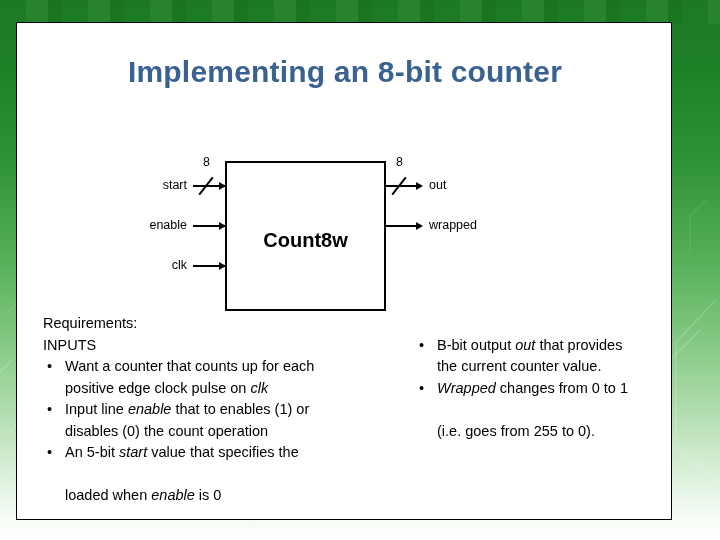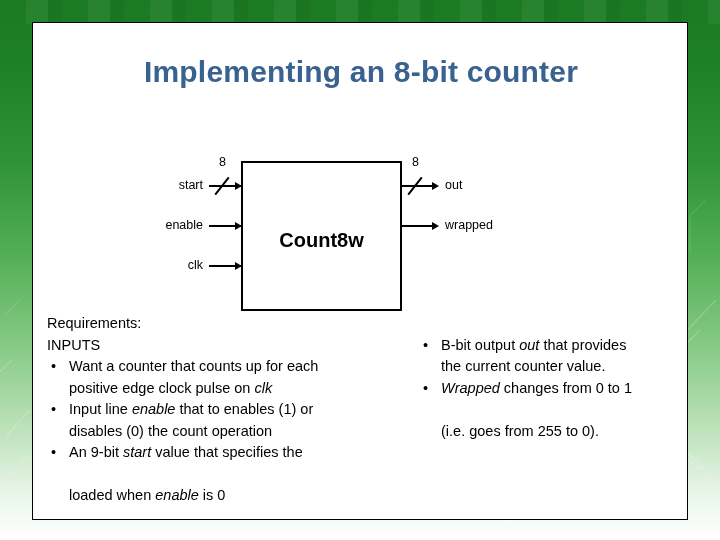--- a/index.html
+++ b/index.html
@@ -40,21 +40,21 @@
       rgba(255,255,255,0.00) 26px,
       rgba(255,255,255,0.055) 26px,
       rgba(255,255,255,0.055) 48px,
       rgba(0,0,0,0.05) 48px,
       rgba(0,0,0,0.05) 62px
     );
     pointer-events: none;
   }
   .card {
     position: absolute;
-    left: 32px;
+    left: 16px;
     top: 22px;
     width: 656px;
     height: 498px;
     background: #ffffff;
     border: 1.5px solid #000000;
     box-sizing: border-box;
   }
   .title {
     position: absolute;
     left: 0;
@@ -133,20 +133,21 @@
   .reqs {
     position: absolute;
     left: 0;
     top: 290px;
     width: 656px;
     height: 205px;
   }
   .col {
     position: absolute;
     top: 0;
+    margin-left: 12px;
   }
   .col-left  { left: 14px;  width: 360px; }
   .col-right { left: 386px; width: 262px; }
 
   .plain-line {
     font-size: 14.5px;
     color: #000;
     line-height: 21.5px;
     white-space: nowrap;
   }
@@ -243,21 +244,21 @@
           </li>
 
           <li>
             <span class="bul">•</span>
             <span>Input line </span><span class="it">enable</span><span> that to enables (1) or</span><br>
             <span>disables (0) the count operation</span>
           </li>
 
           <li>
             <span class="bul">•</span>
-            <span>An 9-bit </span><span class="it">start</span><span> value that specifies the</span><br>
+            <span>An 5-bit </span><span class="it">start</span><span> value that specifies the</span><br>
             <br>
             <span>loaded when </span><span class="it">enable</span><span> is 0</span>
           </li>
 
         </ul>
       </div>
 
       <div class="col col-right" style="padding-top:21.5px;">
 
         <ul class="bullets">

